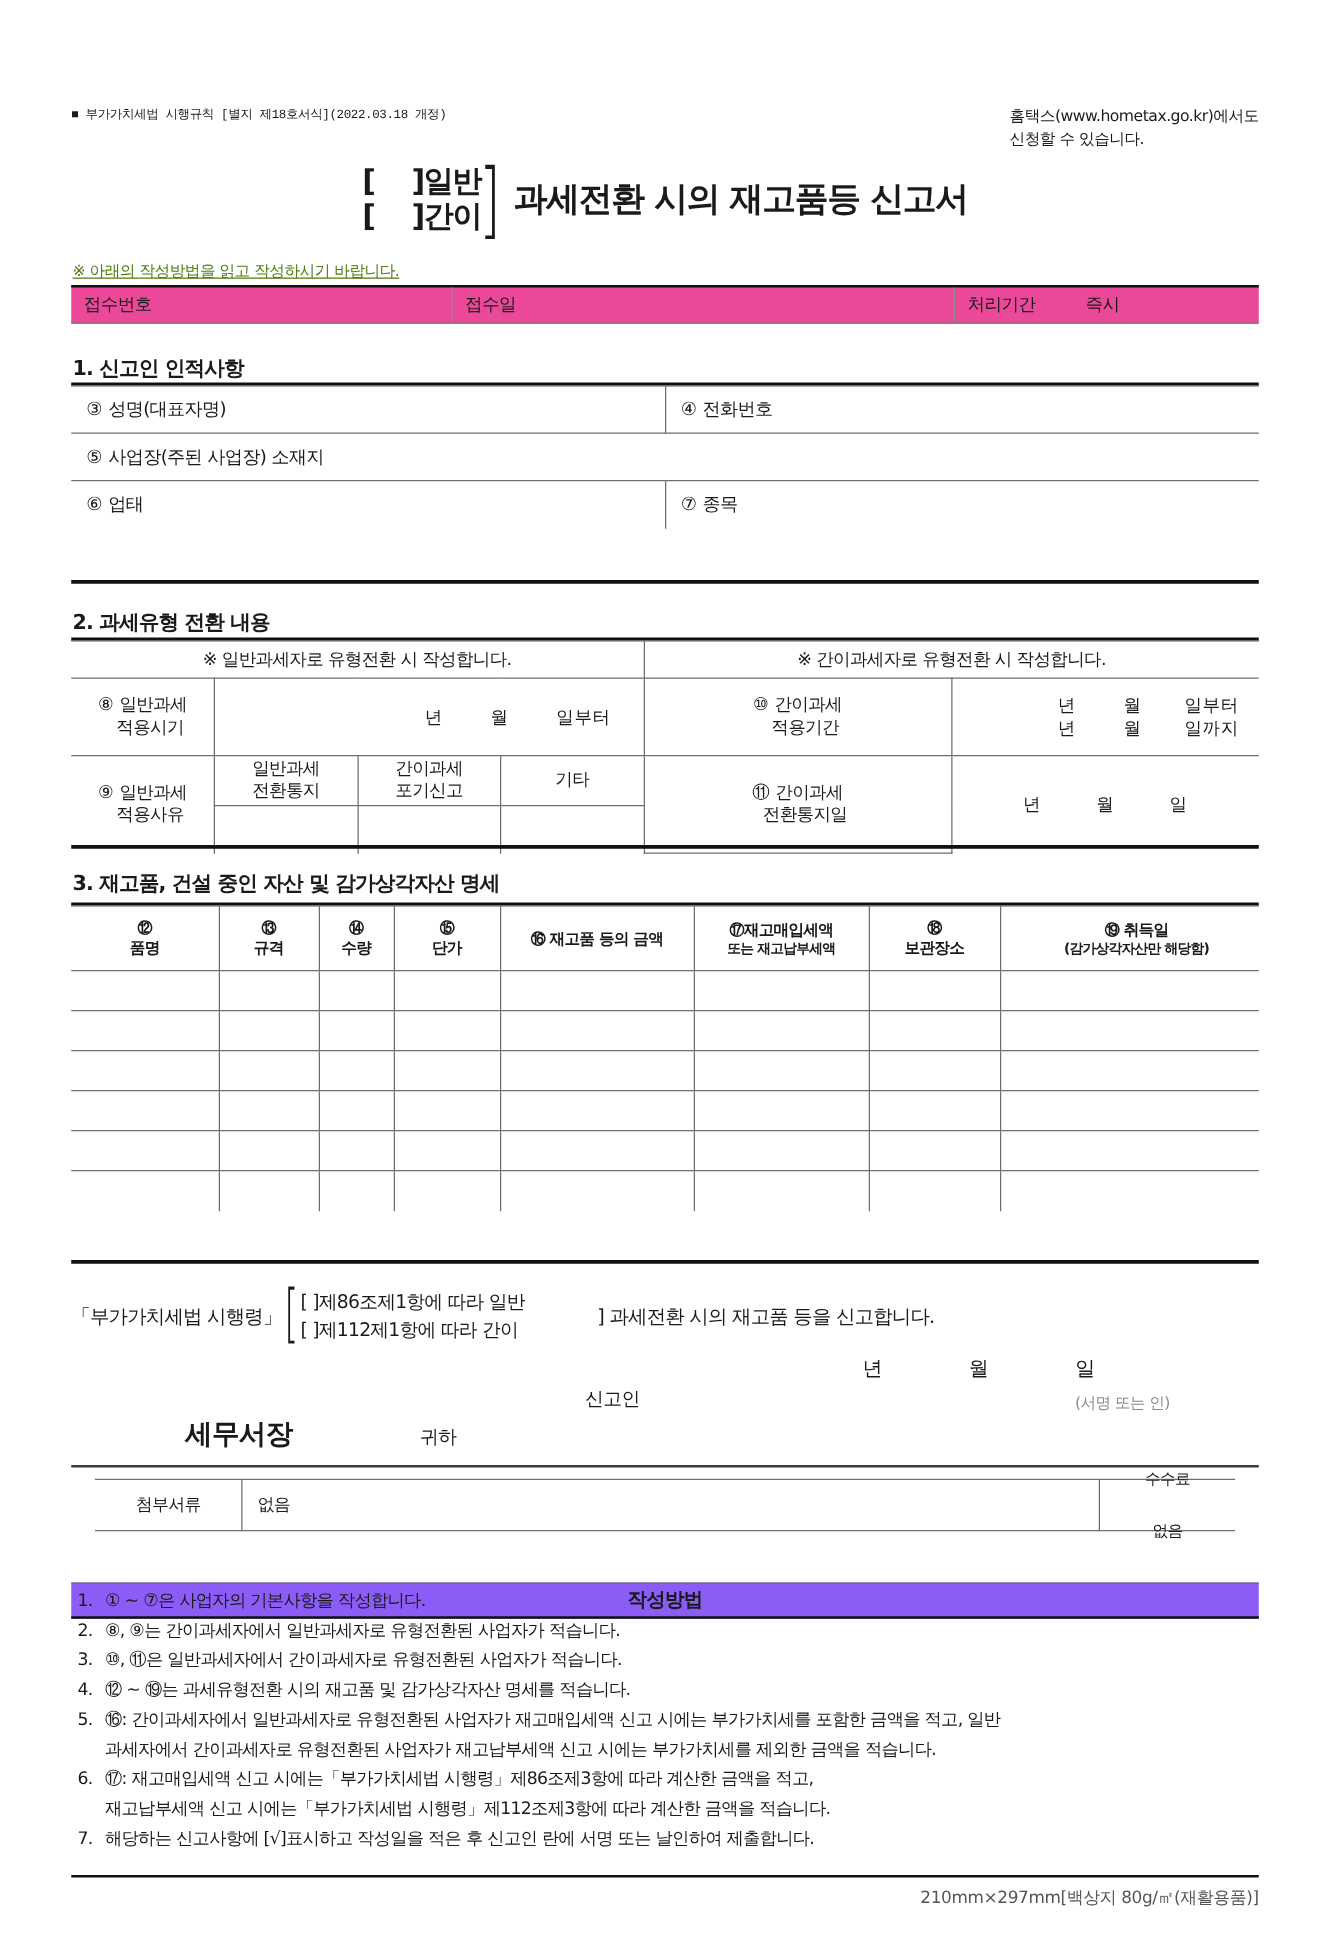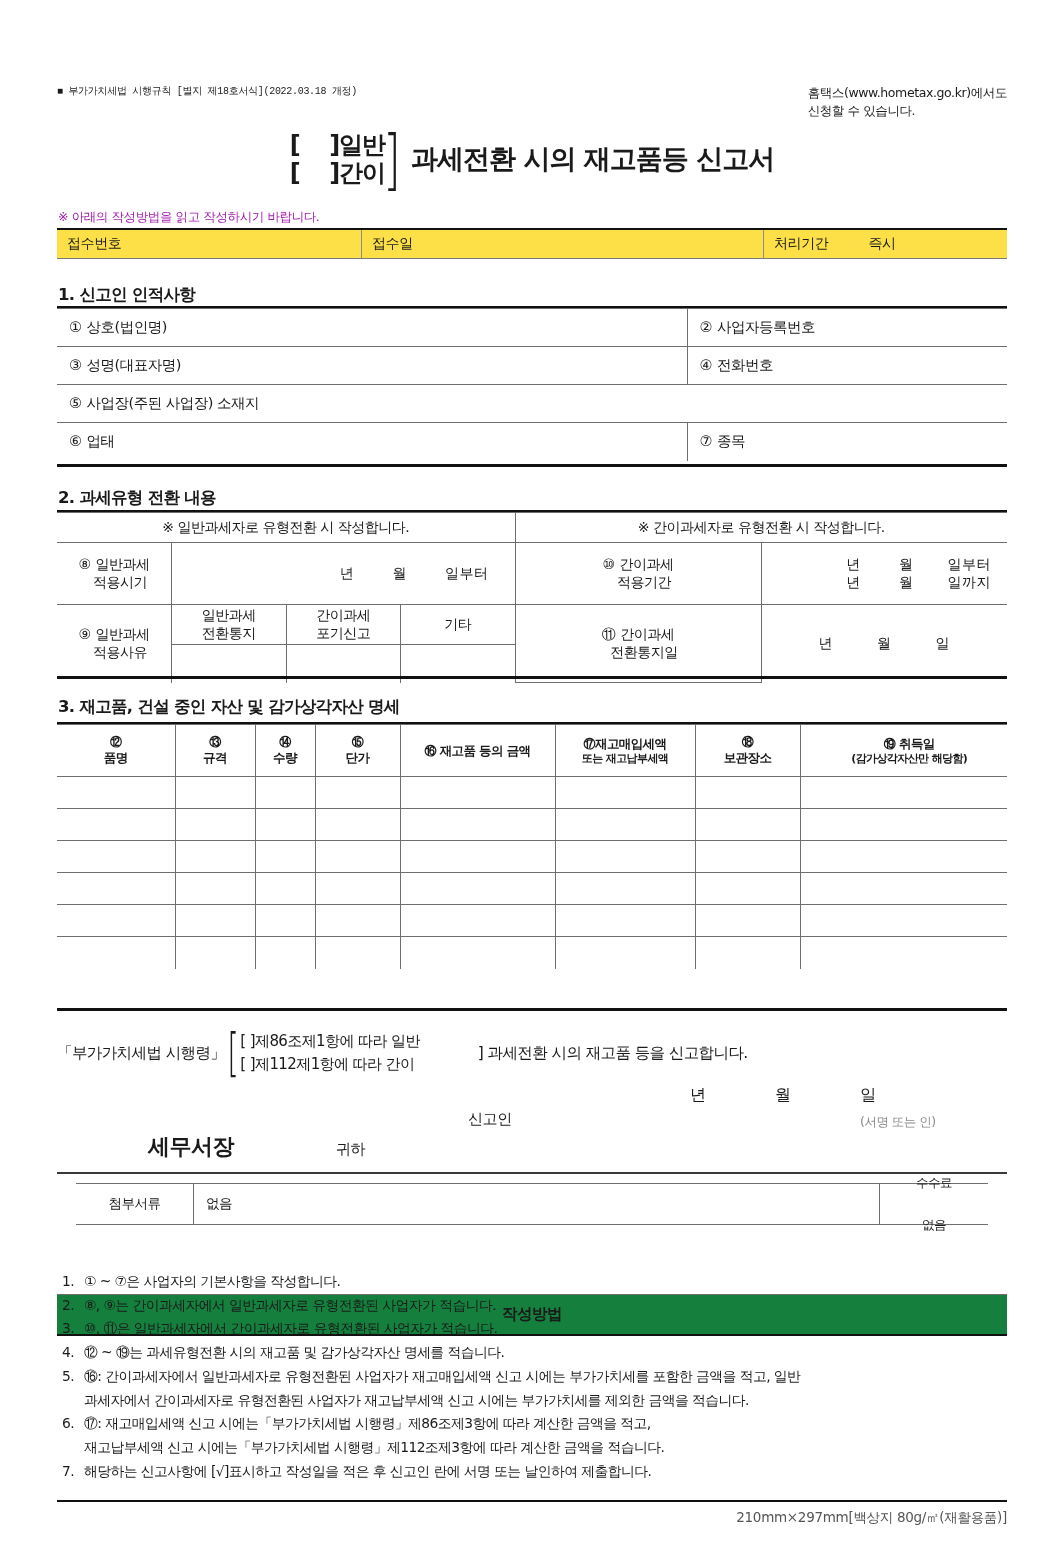--- a/index.html
+++ b/index.html
@@ -36,33 +36,33 @@
   .big-brace {
     font-size: 46px; font-weight: 300; line-height: 1;
     margin: 0 4px 0 -2px; transform: scaleY(1.45); display: inline-block;
   }
   .title-main {
     font-size: 27px; font-weight: 700; letter-spacing: -1px; margin-left: 6px;
   }
 
   .notice {
     position: absolute; left: 58px; top: 209px;
-    font-size: 12.5px; color: #a21caf; letter-spacing: -0.4px;
+    font-size: 12.5px; color: #4d7c0f; letter-spacing: -0.4px; text-decoration: underline;
   }
 
   
   .hr {
     position: absolute; background: #111; height: 2.5px;
   }
   .hr.med  { height: 2px;   background: #3a3a3a; }
 
   
   .receipt {
     position: absolute; left: 57px; top: 228px; width: 950px; height: 31px;
-    background: #fde047; display: flex; align-items: center;
+    background: #ec4899; display: flex; align-items: center;
     border-top: 2px solid #111; border-bottom: 1.6px solid #7a7a7a;
   }
   .receipt .cell { height: 100%; display: flex; align-items: center; padding-left: 10px; font-size: 14px; letter-spacing: -0.4px; }
   .receipt .c1 { width: 305px; border-right: 1.4px solid #8c8c8c; }
   .receipt .c2 { width: 402px; border-right: 1.4px solid #8c8c8c; }
   .receipt .c3 { width: 243px; }
   .receipt .c3 .lbl { margin-right: 40px; }
 
   
   .sec-head {
@@ -109,22 +109,22 @@
   
   .attach {
     position: absolute; left: 76px; top: 1183px; width: 912px; height: 42px;
     display: flex; border-top: 1.6px solid #6e6e6e; border-bottom: 1.6px solid #6e6e6e;
   }
   .attach .a1 { width: 118px; display:flex; align-items:center; justify-content:center; font-size:13.5px; letter-spacing:-0.5px; border-right: 1.4px solid #6e6e6e;}
   .attach .a2 { flex: 1; display:flex; align-items:center; padding-left: 12px; font-size:13.5px; letter-spacing:-0.5px; border-right: 1.4px solid #6e6e6e;}
   .attach .a3 { width: 108px; display:flex; flex-direction:column; align-items:center; justify-content:center; font-size:12.5px; line-height:1.45; letter-spacing:-0.5px;gap:24px;}
 
   .howto-bar {
-    position: absolute; left: 57px; top: 1294px; width: 950px; height: 42px;
-    background: #15803d; display: flex; align-items: center; justify-content: center;
+    position: absolute; left: 57px; top: 1266px; width: 950px; height: 29px;
+    background: #8b5cf6; display: flex; align-items: center; justify-content: center;
     font-size: 15.5px; font-weight: 700; letter-spacing: -0.5px;
     border-top: 1.6px solid #6e6e6e; border-bottom: 2px solid #111;
   }
 
   .howto {
     position: absolute; left: 62px; top: 1270px; width: 948px;
     font-size: 13.8px; line-height: 1.72; letter-spacing: -0.55px;
   }
   .howto .li { display: flex; }
   .howto .n { width: 22px; flex: none; }
@@ -172,28 +172,20 @@
       <span class="lbl">처리기간</span>
       <span>즉시</span>
     </div>
   </div>
 
   <div class="sec-head" style="top:284px;">1. 신고인 인적사항</div>
   <div class="hr" style="left:57px; top:306px; width:950px;"></div>
 
   <table class="tbl" style="left:57px; top:308px; width:950px;">
     <tbody>
-        <tr>
-      <td style="width:630px; border-left:none;">
-        <span class="cnum">①</span><span>상호(법인명)</span>
-      </td>
-      <td style="width:320px; border-right:none;">
-        <span class="cnum">②</span><span>사업자등록번호</span>
-      </td>
-    </tr>
     <tr>
       <td style="border-left:none;">
         <span class="cnum">③</span><span>성명(대표자명)</span>
       </td>
       <td style="border-right:none;">
         <span class="cnum">④</span><span>전화번호</span>
       </td>
     </tr>
     <tr>
       <td colspan="2" style="border-left:none; border-right:none;">

